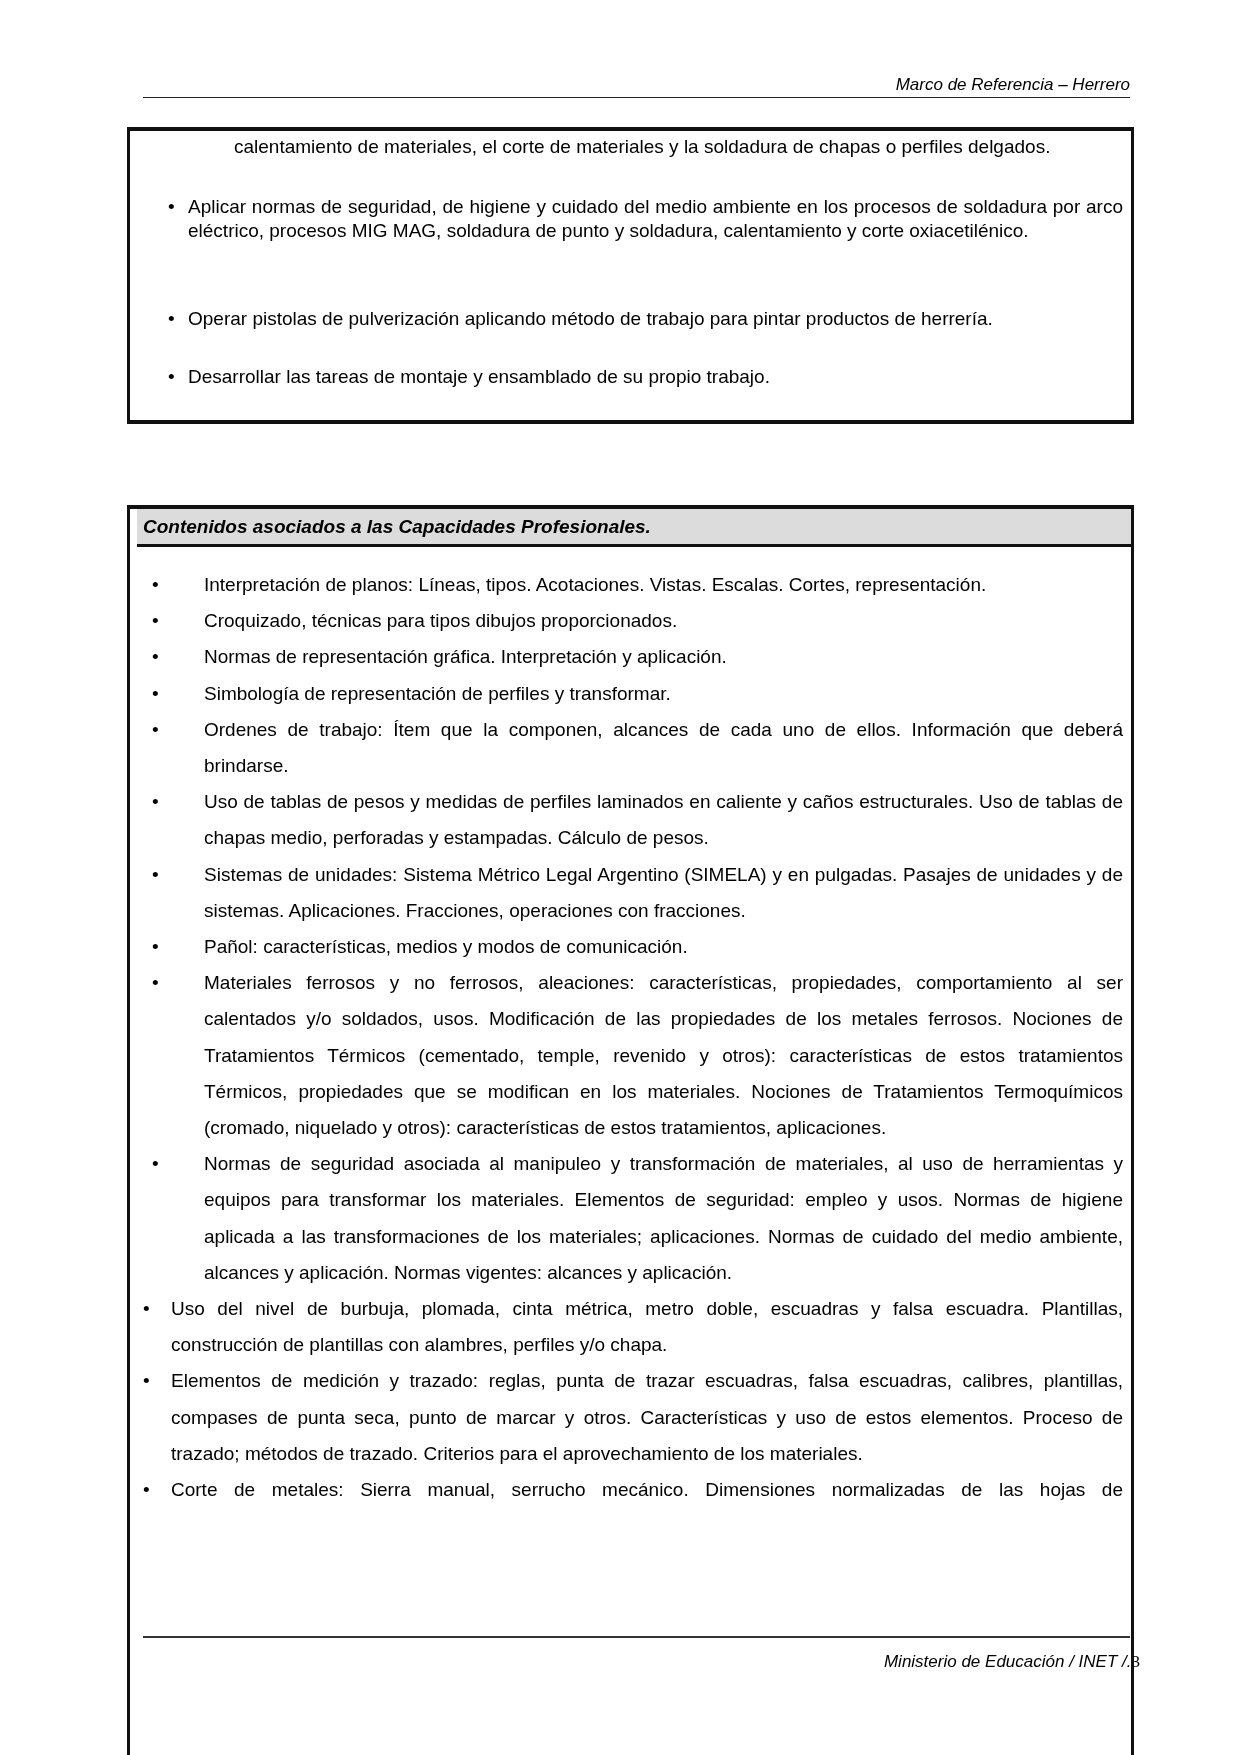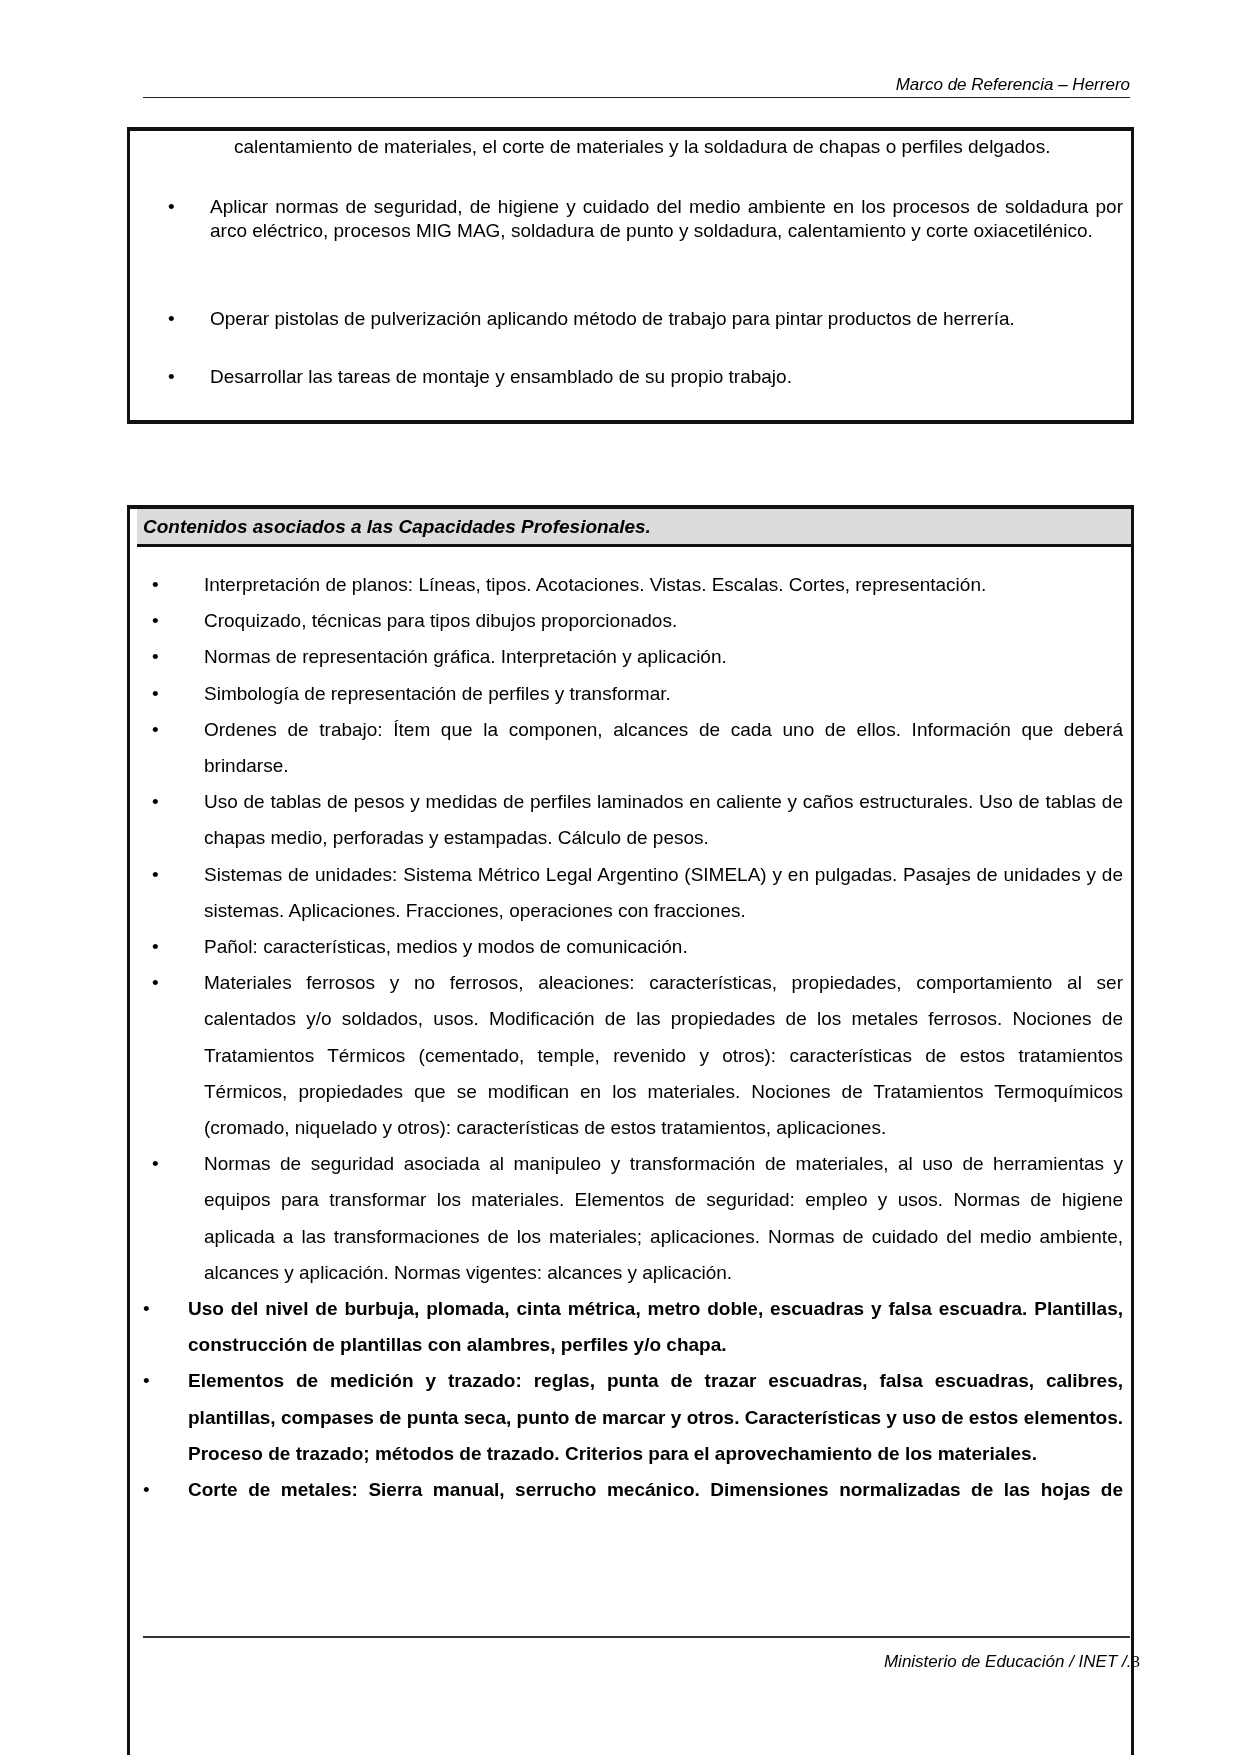--- a/index.html
+++ b/index.html
@@ -6,31 +6,31 @@
   body { width: 1240px; height: 1755px; position: relative; overflow: hidden;
          font-family: "Liberation Sans", sans-serif; color: #000; }
   .header-text { position: absolute; right: 110px; top: 75px; font-size: 17px; font-style: italic; text-align: right; }
   .header-rule { position: absolute; left: 143px; right: 110px; top: 97px; height: 0; border-top: 1.5px solid #222; }
   .box1 { position: absolute; left: 127px; top: 127px; width: 1007px; height: 297px;
           border-left: 3px solid #111; border-right: 3px solid #111; border-top: 4px solid #111; border-bottom: 4px solid #111; box-sizing: border-box; }
   .box1 .cont-line { position: absolute; left: 80px; top: 5px; font-size: 19px; margin-left: 24px; }
   .box1 ul { list-style: none; margin: 0; padding: 0; position: absolute; left: 0; right: 0; top: 0; }
   .b1-item { position: absolute; left: 38px; right: 8px; font-size: 19px; line-height: 24px; text-align: justify; }
   .b1-item .bullet { position: absolute; left: 0; top: 0; }
-  .b1-item .txt { display: block; margin-left: 42px; }
+  .b1-item .txt { display: block; margin-left: 20px; }
   .box2 { position: absolute; left: 127px; top: 505px; width: 1007px; height: 1340px;
           border-left: 3px solid #111; border-right: 3px solid #111; border-top: 4px solid #111; border-bottom: 4px solid #111; box-sizing: border-box; padding-left: 7px; }
   .box2-head { background: #dcdcdc; height: 38px; border-bottom: 3px solid #111; box-sizing: border-box;
                font-weight: bold; font-style: italic; font-size: 19px; line-height: 36px; padding-left: 6px; }
   .box2 ul { list-style: none; margin: 0; padding: 0; position: absolute; top: 58px; left: 0; right: 0; }
   .b2-item { position: relative; font-size: 19px; line-height: 36.2px; text-align: justify; text-align-last: left; margin-right: 8px; }
   .b2-item .bullet { position: absolute; left: 22px; top: 0; }
   .b2-item .txt { display: block; margin-left: 74px; }
   .b2-item.wide .bullet { left: 13px; }
-  .b2-item.wide .txt { margin-left: 58px; font-weight: bold; }
+  .b2-item.wide .txt { margin-left: 41px; }
   .b2-item.cut .txt { text-align-last: justify; }
   .footer-rule { position: absolute; left: 143px; right: 110px; top: 1636px; border-top: 2px solid #333; }
   .footer-text { position: absolute; right: 100px; top: 1652px; font-size: 17px; font-style: italic; }
   .footer-text .pg { font-style: normal; font-family: "Liberation Serif", serif; }
 </style>
 </head>
 <body>
 
 <div>
   <div class="header-text">Marco de Referencia – Herrero</div>

